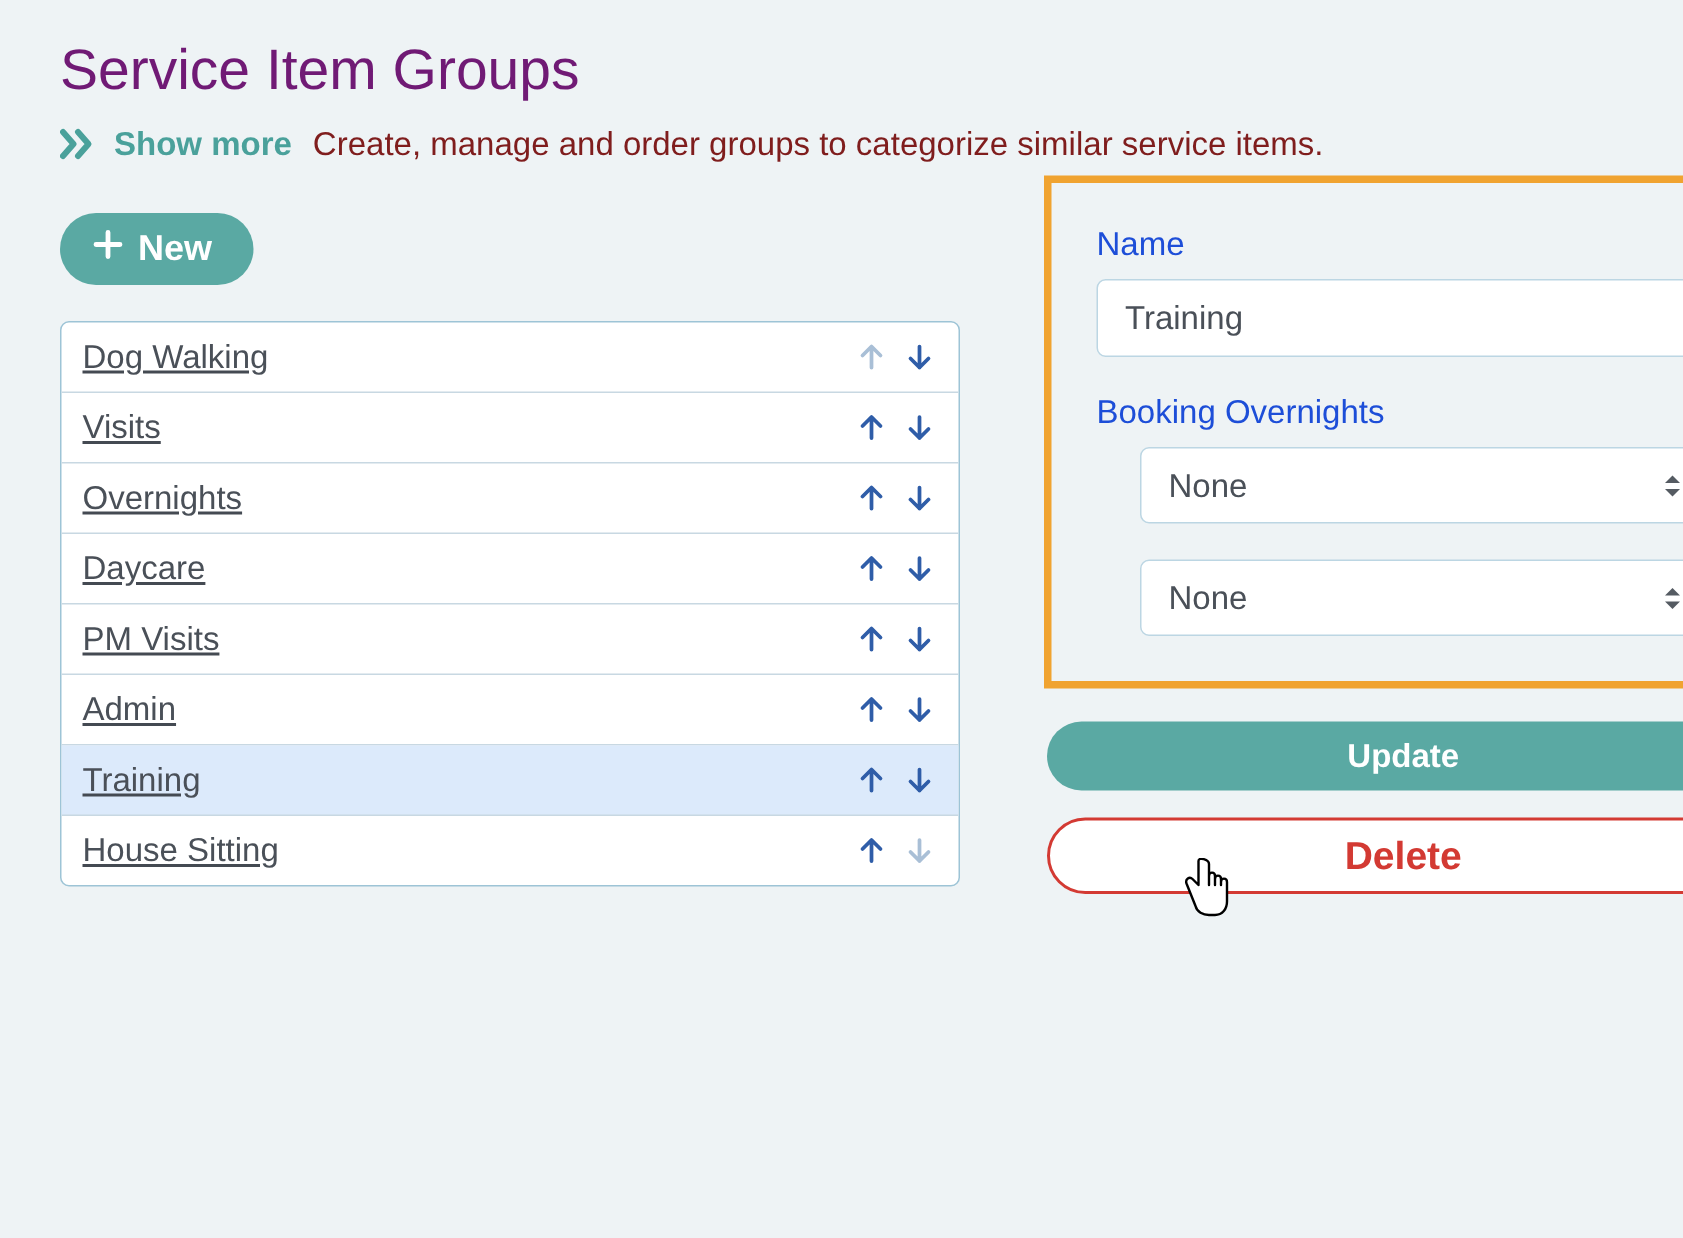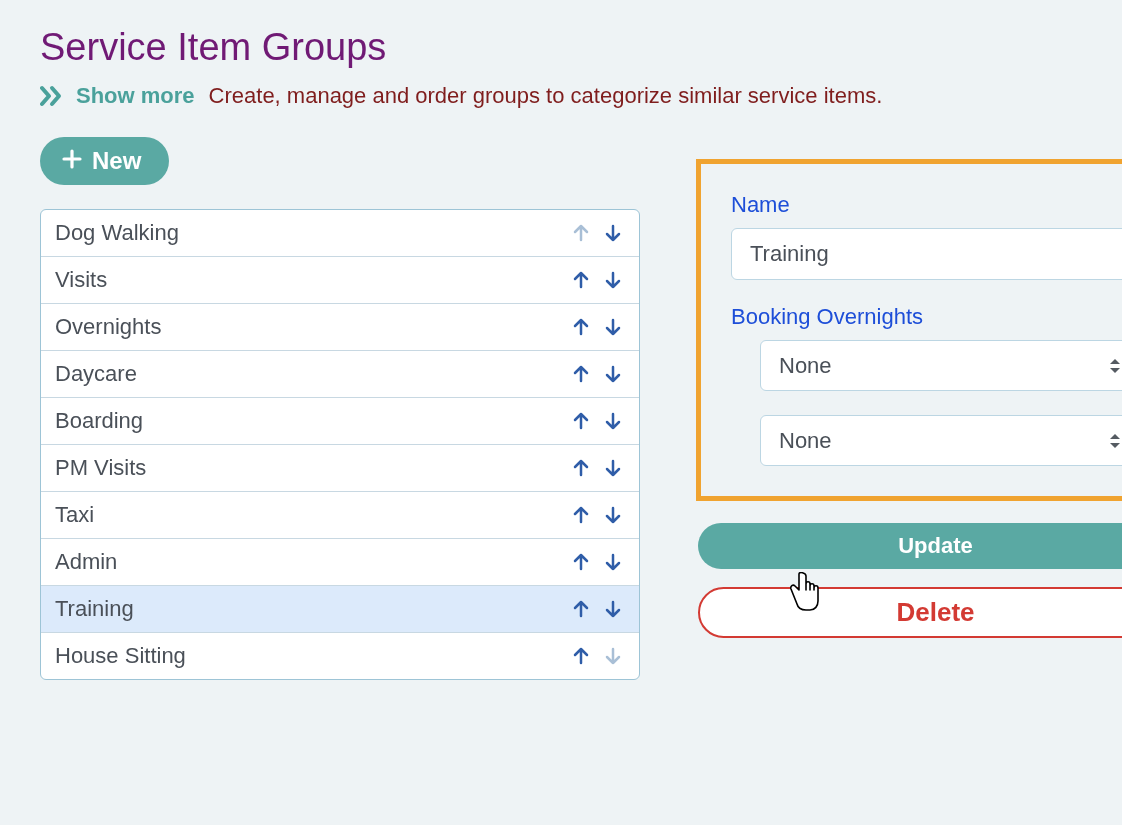--- a/index.html
+++ b/index.html
@@ -62,20 +62,21 @@
     font-size:24px;font-weight:700;cursor:pointer;
     margin-bottom:24px;
   }
   .btn-new svg{width:20px;height:20px;}
 
   .list{
     border:1px solid var(--border);
     border-radius:6px;
     background:#fff;
     overflow:hidden;
+    text-decoration:underline;
   }
   .row{
     display:flex;align-items:center;justify-content:space-between;
     padding:10px 14px;
     font-size:22px;
     border-bottom:1px solid var(--sep);
     color:#4a5058;
     cursor:default;
   }
   .row:last-child{border-bottom:none;}
@@ -234,51 +235,21 @@
                 </svg>
               </span>
               <span class="arrow">
                 <svg viewBox="0 0 20 20">
                   <path d="M10 3 V17 M4 11 L10 17 L16 11"></path>
                 </svg>
               </span>
             </span>
           </div>
           <div class="row">
-            <span class="label">Boarding</span>
-            <span class="arrows">
-              <span class="arrow">
-                <svg viewBox="0 0 20 20">
-                  <path d="M10 17 V3 M4 9 L10 3 L16 9"></path>
-                </svg>
-              </span>
-              <span class="arrow">
-                <svg viewBox="0 0 20 20">
-                  <path d="M10 3 V17 M4 11 L10 17 L16 11"></path>
-                </svg>
-              </span>
-            </span>
-          </div>
-          <div class="row">
             <span class="label">PM Visits</span>
-            <span class="arrows">
-              <span class="arrow">
-                <svg viewBox="0 0 20 20">
-                  <path d="M10 17 V3 M4 9 L10 3 L16 9"></path>
-                </svg>
-              </span>
-              <span class="arrow">
-                <svg viewBox="0 0 20 20">
-                  <path d="M10 3 V17 M4 11 L10 17 L16 11"></path>
-                </svg>
-              </span>
-            </span>
-          </div>
-          <div class="row">
-            <span class="label">Taxi</span>
             <span class="arrows">
               <span class="arrow">
                 <svg viewBox="0 0 20 20">
                   <path d="M10 17 V3 M4 9 L10 3 L16 9"></path>
                 </svg>
               </span>
               <span class="arrow">
                 <svg viewBox="0 0 20 20">
                   <path d="M10 3 V17 M4 11 L10 17 L16 11"></path>
                 </svg>

